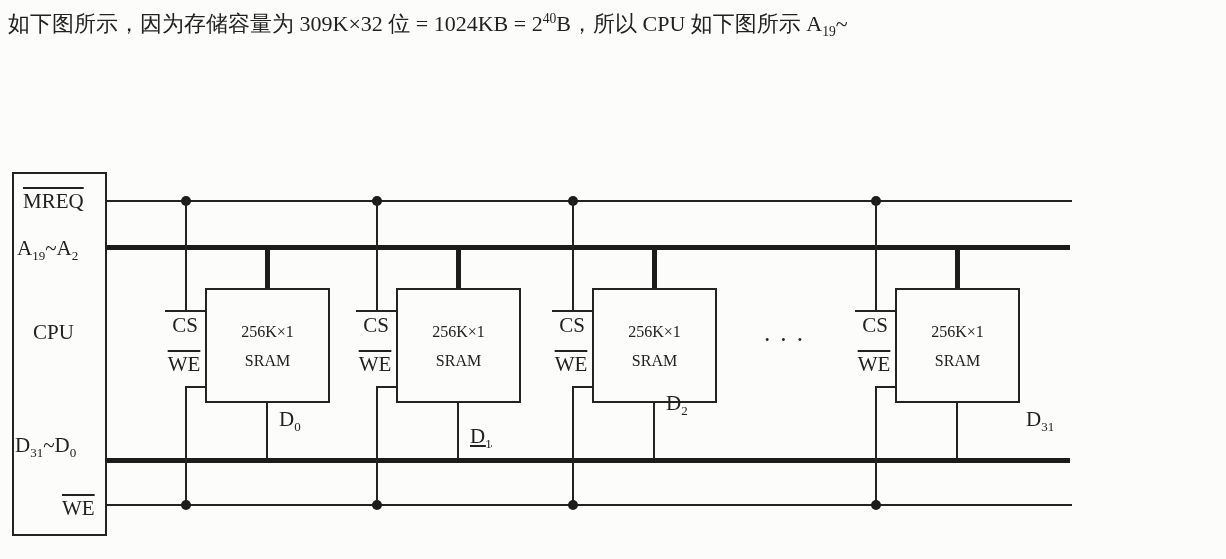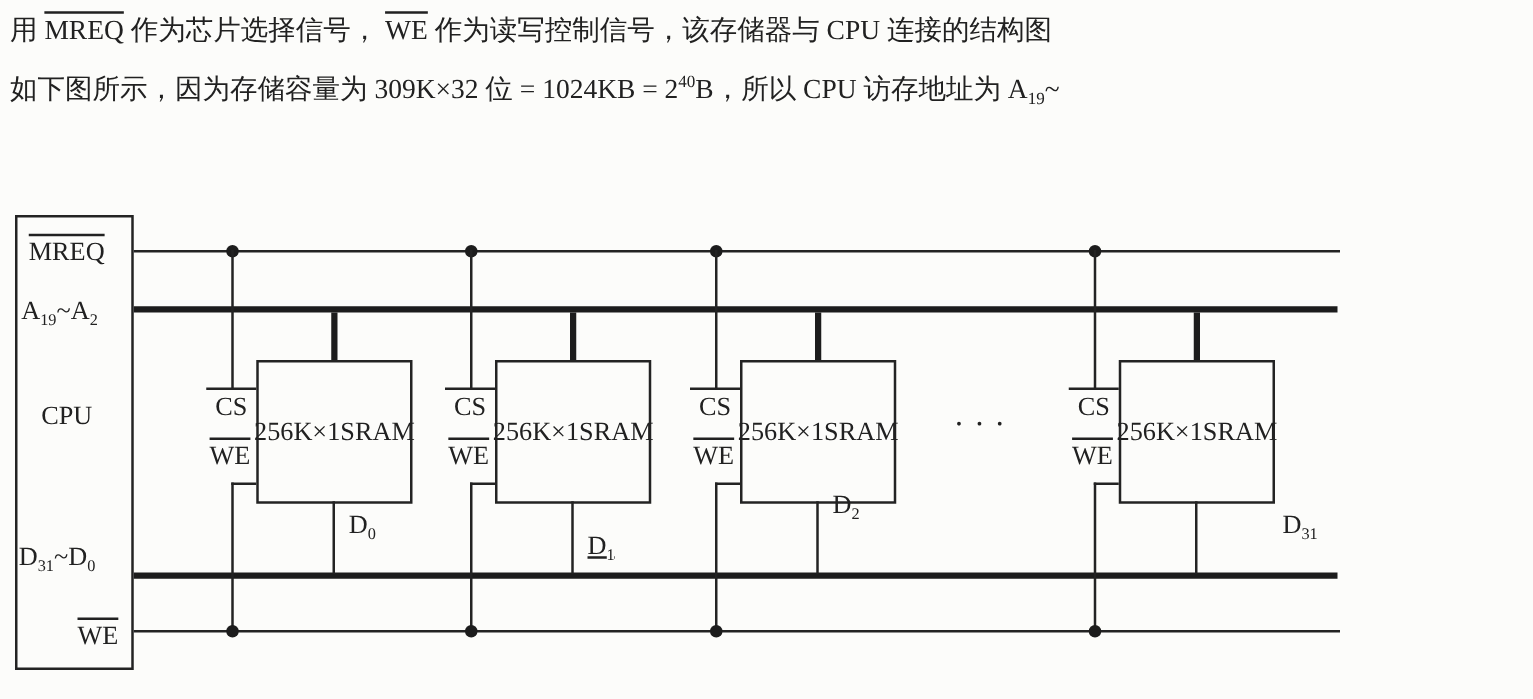--- a/index.html
+++ b/index.html
@@ -11,32 +11,31 @@
   sub{font-size:0.62em;line-height:0;}
   sup{font-size:0.62em;line-height:0;}
   .hwire{position:absolute;height:2px;background:#232323;}
   .vwire{position:absolute;width:2px;background:#232323;}
   .hbus{position:absolute;height:5px;background:#1c1c1c;}
   .vbus{position:absolute;width:5px;background:#1c1c1c;}
   .dot{position:absolute;width:10px;height:10px;border-radius:50%;background:#1c1c1c;}
   .box{position:absolute;border:2px solid #232323;box-sizing:border-box;background:transparent;}
   .lbl{position:absolute;font-size:21px;white-space:nowrap;}
   .ctr{text-align:center;}
-  .chipbox{display:flex;flex-direction:row;align-items:center;justify-content:center;
-           font-size:21px;line-height:29px;}
+  .chipbox{display:flex;flex-direction:column;align-items:center;justify-content:center;
+           font-size:16px;line-height:29px;}
   .ellip{position:absolute;font-size:25px;letter-spacing:8px;white-space:nowrap;}
 </style>
 </head>
 <body>
 
 <div class="page">
 
   <div class="para">
-    <div class="tline"><span>用 </span><span class="ol">MREQ</span><span> 作为芯片选择信号， </span><span class="ol">WE</span><span> 作为读写控制信号，该存储器与 CPU 连接的结构图</span></div>
-    <div class="tline"><span>如下图所示，因为存储容量为 309K×32 位 = 1024KB = 2</span><sup>40</sup><span>B，所以 CPU 访存地址为 A</span><sub>19</sub><span>~</span></div>
+    <div class="tline"><span>如下图所示，因为存储容量为 309K×32 位 = 1024KB = 2</span><sup>40</sup><span>B，所以 CPU 如下图所示 A</span><sub>19</sub><span>~</span></div>
   </div>
 
   <div class="box" style="left:12px;top:172px;width:95px;height:364px;"></div>
   <div class="lbl ol" style="left:23px;top:189px;">MREQ</div>
   <div class="lbl" style="left:17px;top:236px;"><span>A</span><sub>19</sub><span>~A</span><sub>2</sub></div>
   <div class="lbl" style="left:33px;top:320px;">CPU</div>
   <div class="lbl" style="left:15px;top:433px;"><span>D</span><sub>31</sub><span>~D</span><sub>0</sub></div>
   <div class="lbl ol" style="left:62px;top:496px;">WE</div>
 
   <div class="hwire" style="left:107px;top:200px;width:965px;"></div>

